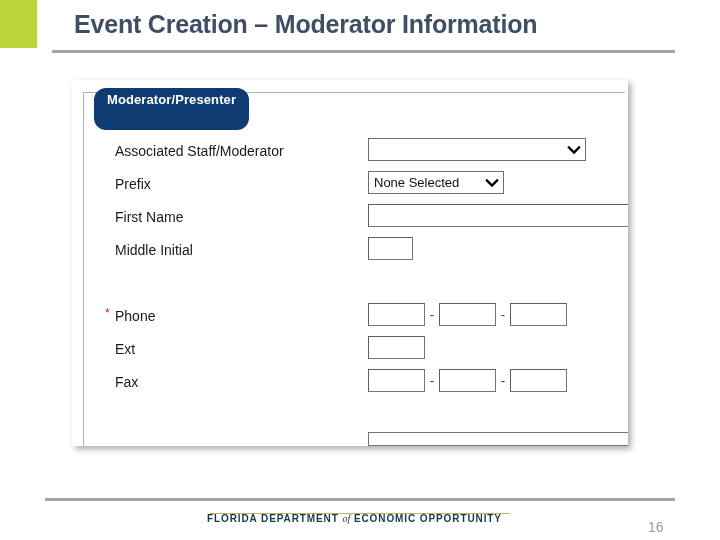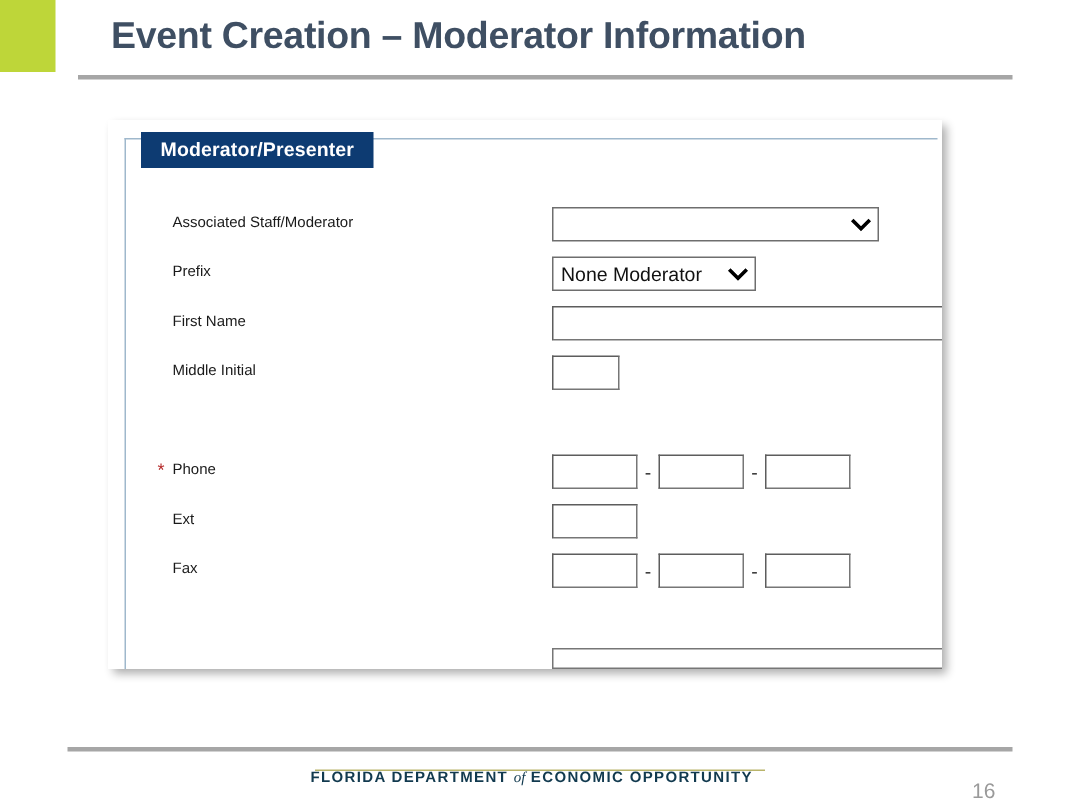--- a/index.html
+++ b/index.html
@@ -76,44 +76,45 @@
     box-sizing: border-box;
   }
   .group-legend {
     position: absolute;
     left: 22px;
     top: 8px;
     background: #0d3b72;
     color: #ffffff;
     font-size: 13px;
     font-weight: bold;
-    padding: 4px 13px 5px 13px;
+    padding: 4px 13px 23px 13px;
     white-space: nowrap;
     letter-spacing: 0.1px;
+    border-radius: 12px;
   }
 
   
   .form-area {
     position: absolute;
     left: 0;
     top: 0;
     width: 556px;
     height: 366px;
   }
   .row {
     position: absolute;
     left: 0;
     width: 556px;
     height: 33px;
   }
   .row-label {
     position: absolute;
     left: 43px;
     top: 8px;
-    font-size: 10px;
+    font-size: 14px;
     color: #1a1a1a;
     white-space: nowrap;
   }
   .req-star {
     position: absolute;
     left: 33px;
     top: 7px;
     font-size: 12px;
     color: #b52a2a;
     line-height: 1;
@@ -249,21 +250,21 @@
               </svg>
             </span>
           </div>
         </div>
       </div>
 
       <div class="row" style="top:88px;">
         <div class="row-label">Prefix</div>
         <div class="ctrl-wrap">
           <div class="sel small">
-            <span class="sel-text">None Moderator</span>
+            <span class="sel-text">None Selected</span>
             <span class="chev">
               <svg viewBox="0 0 14 10" width="14" height="10">
                 <polyline points="2,2.5 7,7.5 12,2.5" fill="none" stroke="#000" stroke-width="2.4" stroke-linecap="square" stroke-linejoin="miter"></polyline>
               </svg>
             </span>
           </div>
         </div>
       </div>
 
       <div class="row" style="top:154px;">

